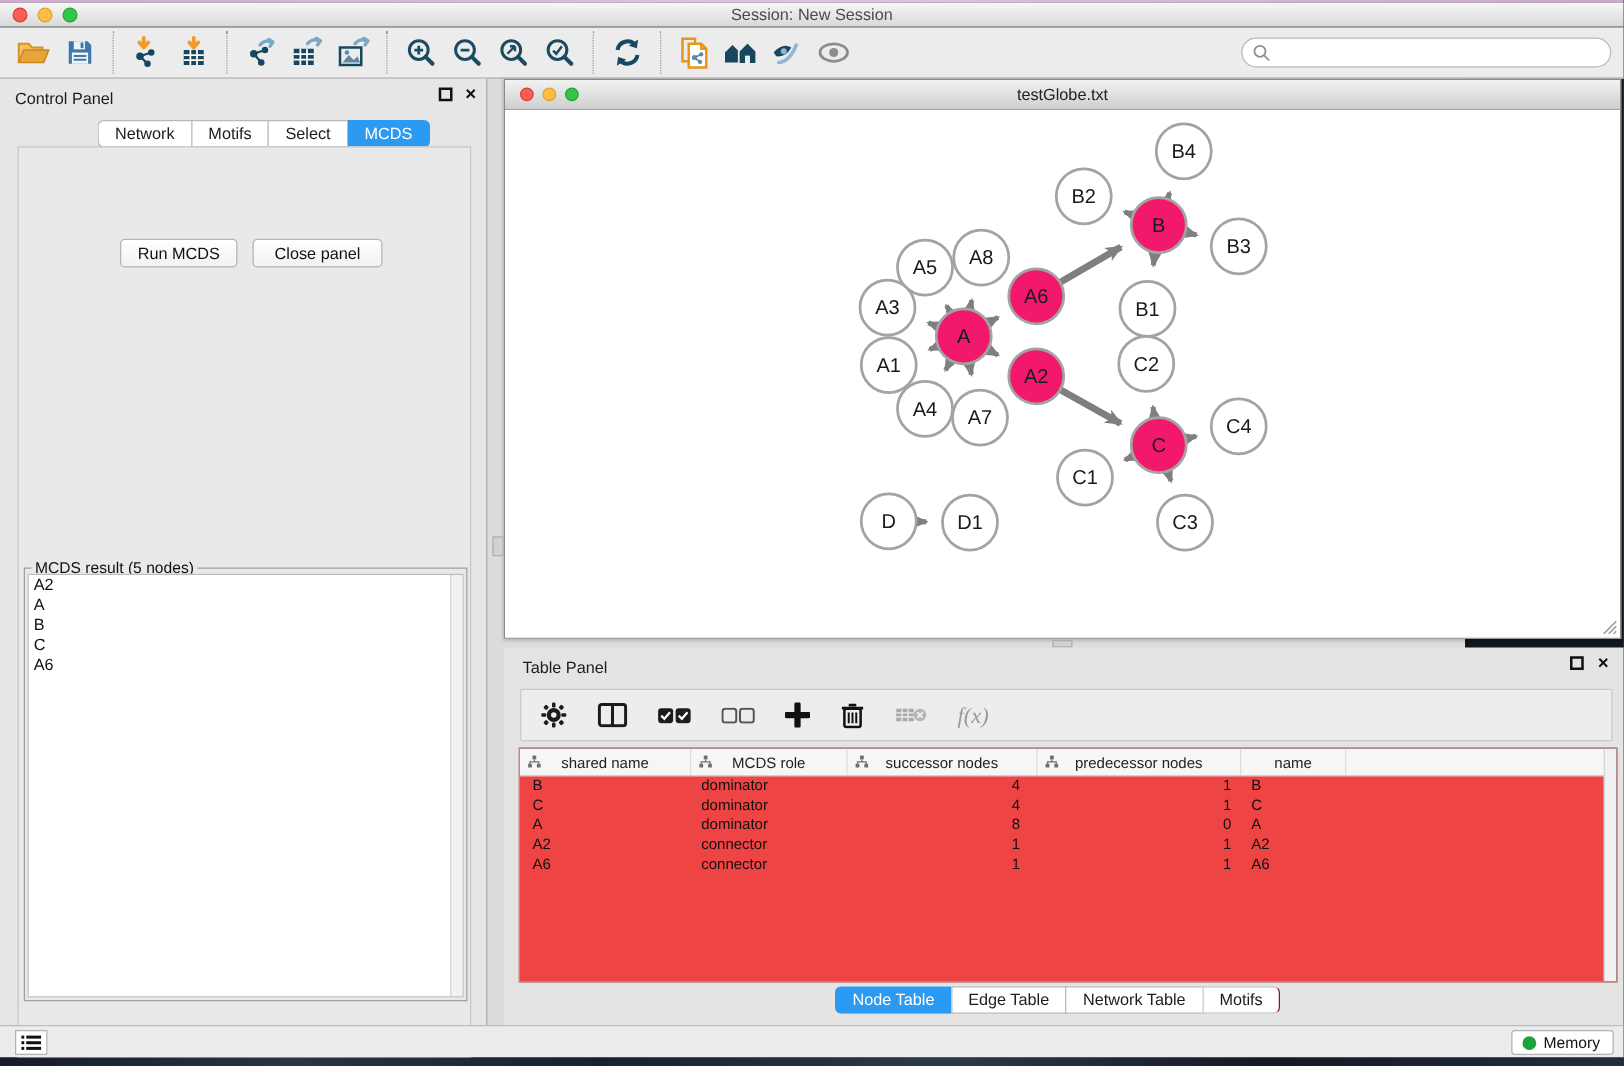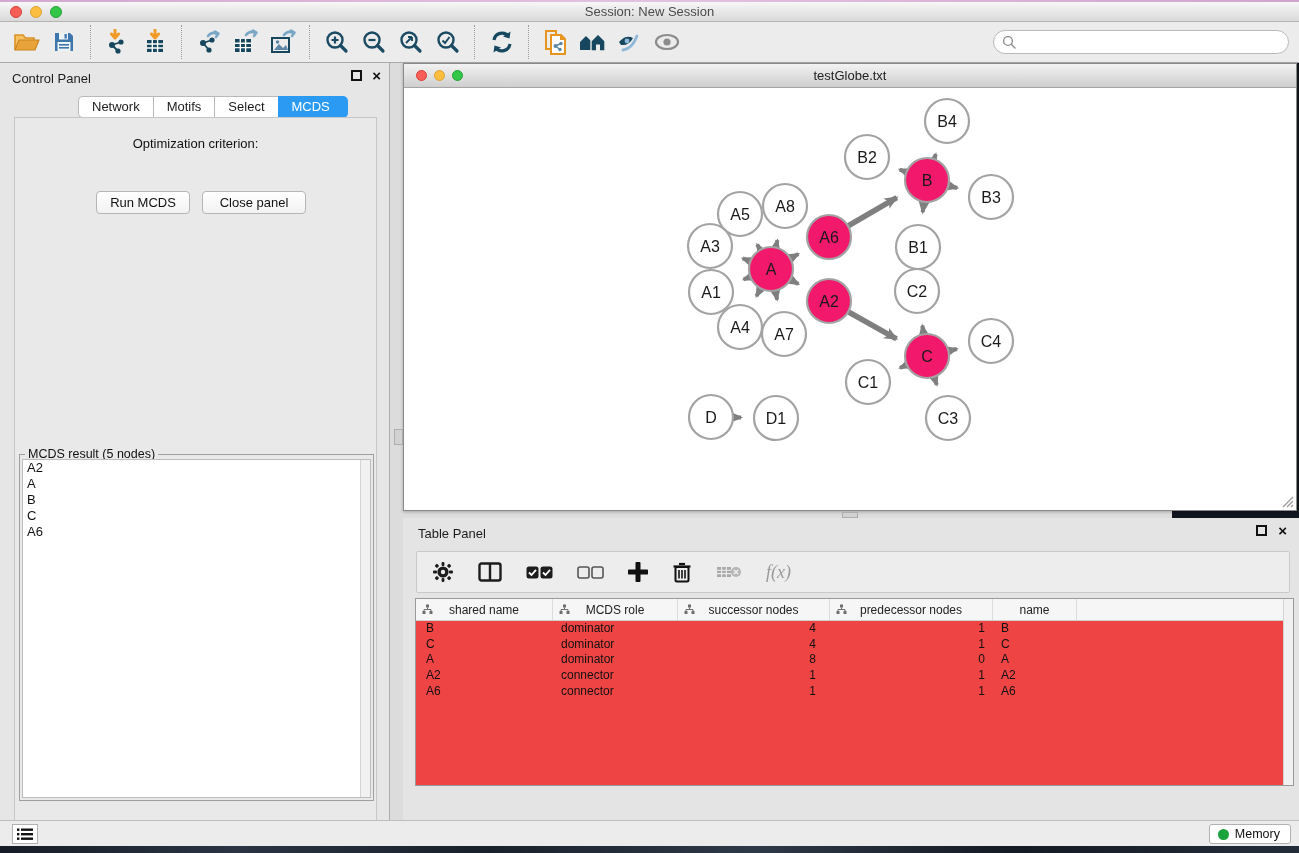--- a/index.html
+++ b/index.html
@@ -43,21 +43,21 @@
   .panel-head { position:absolute; left:0; top:0; width:100%; height:28px; }
   .panel-title { position:absolute; left:12px; top:8px; font-size:13px; color:#1c1c1c; }
   .panel-icons { position:absolute; right:8px; top:7px; display:flex; gap:10px; align-items:center; }
   .float-box { width:11px; height:11px; border:2px solid #111; background:transparent; }
   .close-x { font-size:15px; font-weight:900; color:#111; line-height:11px; }
 
   .seg-tabs { position:absolute; display:flex; }
   .seg-tab { font-size:13px; color:#1c1c1c; background:#fff; border:1px solid #b9b9b9;
     border-right:none; padding:2px 13px; line-height:16px; cursor:default; }
   .seg-tab:first-child { border-radius:5px 0 0 5px; }
-  .seg-tab:last-child { border-right:5px solid #7f1d1d; border-radius:0 5px 5px 0; }
+  .seg-tab:last-child { border-right:1px solid #7f1d1d; border-radius:0 5px 5px 0; }
   .seg-tab.active { background:#2b9af3; border-color:#2b9af3; color:#fff; }
 
   .cp-tabs { left:78px; top:33px; }
 
   .cp-content { position:absolute; left:14px; top:54px; width:363px; height:740px;
     background:#e9e9e9; border:1px solid #c6c6c6; }
   .opt-label { position:absolute; left:0; width:100%; top:18px; text-align:center;
     font-size:13px; color:#111; }
   .combo { position:absolute; left:29px; top:40px; width:312px; height:24px; background:#fff;
     border:1px solid #adadad; border-radius:4px; font-size:13px; color:#111;
@@ -319,21 +319,20 @@
       </div>
 
       <div class="seg-tabs cp-tabs">
           <div class="seg-tab">Network</div>
           <div class="seg-tab">Motifs</div>
           <div class="seg-tab">Select</div>
           <div class="seg-tab active">MCDS</div>
         </div>
 
       <div class="cp-content">
-        <div class="opt-label">Optimization criterion:</div>
         <div class="cp-btn run-btn">Run MCDS</div>
         <div class="cp-btn closep-btn">Close panel</div>
 
         <div class="mcds-fieldset">
           <div class="mcds-legend">MCDS result (5 nodes)</div>
           <div class="mcds-list">
             <div id="mcds-items">
                 <div class="mcds-item">A2</div>
                 <div class="mcds-item">A</div>
                 <div class="mcds-item">B</div>
@@ -621,20 +620,26 @@
               <div class="dt-td c0">A6</div>
               <div class="dt-td c1">connector</div>
               <div class="dt-td c2">1</div>
               <div class="dt-td c3">1</div>
               <div class="dt-td c4">A6</div>
             </div>
           </div>
         <div class="v-scroll"></div>
       </div>
 
+      <div class="seg-tabs table-tabs">
+          <div class="seg-tab active">Node Table</div>
+          <div class="seg-tab">Edge Table</div>
+          <div class="seg-tab">Network Table</div>
+          <div class="seg-tab">Motifs</div>
+        </div>
     </div>
   </div>
 
   <div class="statusbar">
     <div class="status-list-btn">
       <svg width="16" height="13" viewBox="0 0 16 13">
         <rect x="0" y="0.5" width="2.4" height="2.4" fill="#111"></rect>
           <rect x="4" y="0.5" width="12" height="2.4" fill="#111"></rect>
         <rect x="0" y="5" width="2.4" height="2.4" fill="#111"></rect>
           <rect x="4" y="5" width="12" height="2.4" fill="#111"></rect>

